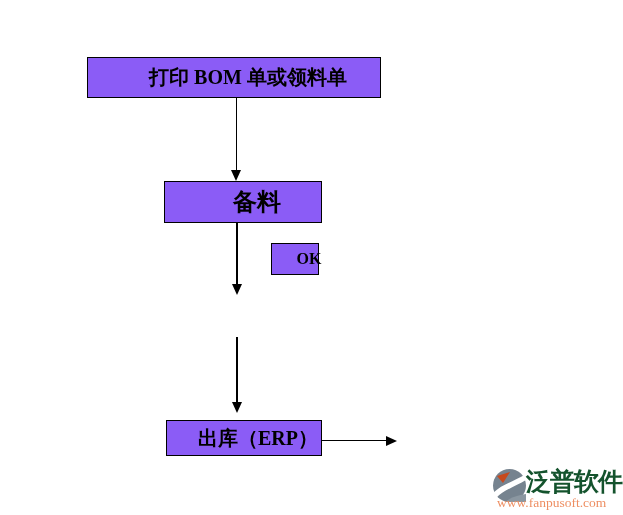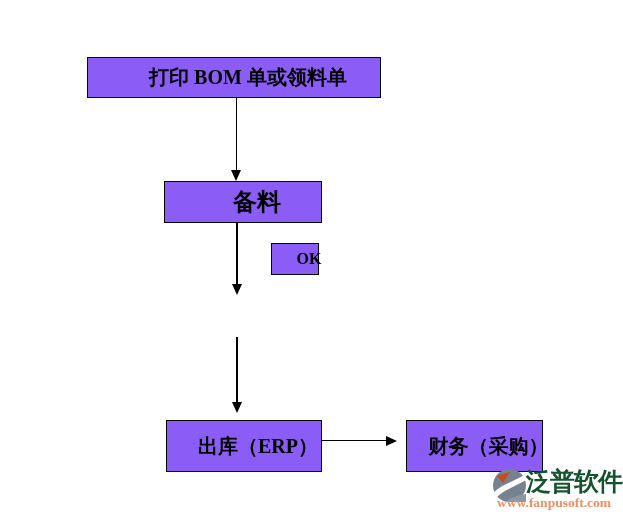--- a/index.html
+++ b/index.html
@@ -22,21 +22,21 @@
     align-items: center;
     justify-content: center;
     text-align: center;
     white-space: nowrap;
     padding-left: 28px;
   }
   .node-print  { left: 87px;  top: 57px;  width: 294px; height: 41px; font-size: 20px; }
   .node-prep   { left: 164px; top: 181px; width: 158px; height: 42px; font-size: 24px; }
   .node-ok     { left: 235px; top: 243px; width: 48px;  height: 32px; font-size: 16px; margin-left: 36px; }
   .node-issue  { left: 164px; top: 295px; width: 158px; height: 42px; font-size: 20px; }
-  .node-out    { left: 166px; top: 420px; width: 156px; height: 52px; font-size: 20px; }
+  .node-out    { left: 166px; top: 420px; width: 156px; height: 36px; font-size: 20px; }
   .node-fin    { left: 406px; top: 420px; width: 137px; height: 52px; font-size: 20px; }
 
   .vline {
     position: absolute;
     width: 1.5px;
     background: #000000;
   }
   .hline {
     position: absolute;
     height: 1.5px;
@@ -88,21 +88,21 @@
     font-weight: bold;
     letter-spacing: -1px;
     font-family: "Liberation Sans", "DejaVu Sans", sans-serif;
     white-space: nowrap;
   }
   .wm-url {
     position: absolute;
     left: 6px;
     top: 33px;
     font-size: 13.5px;
-    font-weight: bold;
+    font-weight: normal;
     font-family: "Liberation Serif", "DejaVu Serif", serif;
     white-space: nowrap;
   }
 </style>
 </head>
 <body>
 
 <div class="canvas">
 
   <div class="node node-print">
@@ -115,23 +115,20 @@
 
   <div class="node node-ok">
     <span>OK</span>
   </div>
 
 
   <div class="node node-out">
     <span>出库（ERP）</span>
   </div>
 
-  <div class="node node-fin">
-    <span>财务（采购）</span>
-  </div>
 
   <div class="vline line-1"></div>
   <div class="head-down head-1"></div>
 
   <div class="vline line-2"></div>
   <div class="head-down head-2"></div>
 
   <div class="vline line-3"></div>
   <div class="head-down head-3"></div>
 

